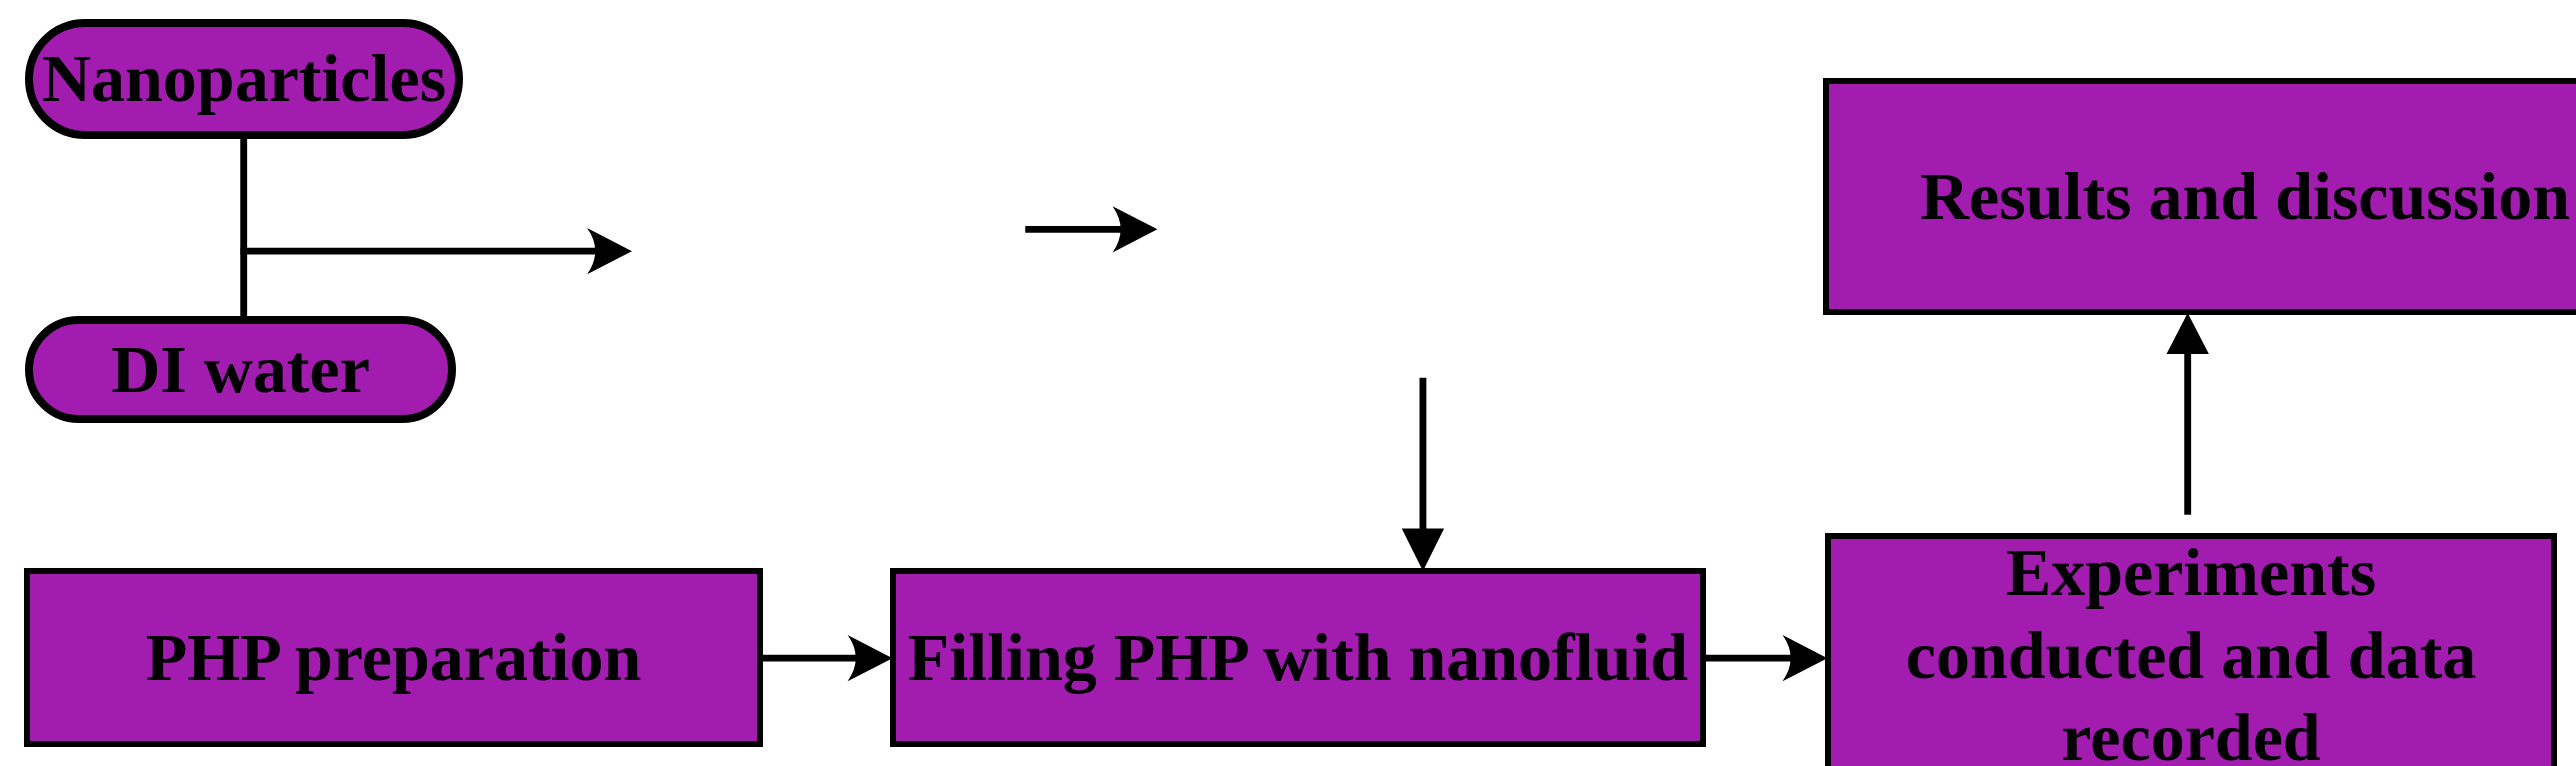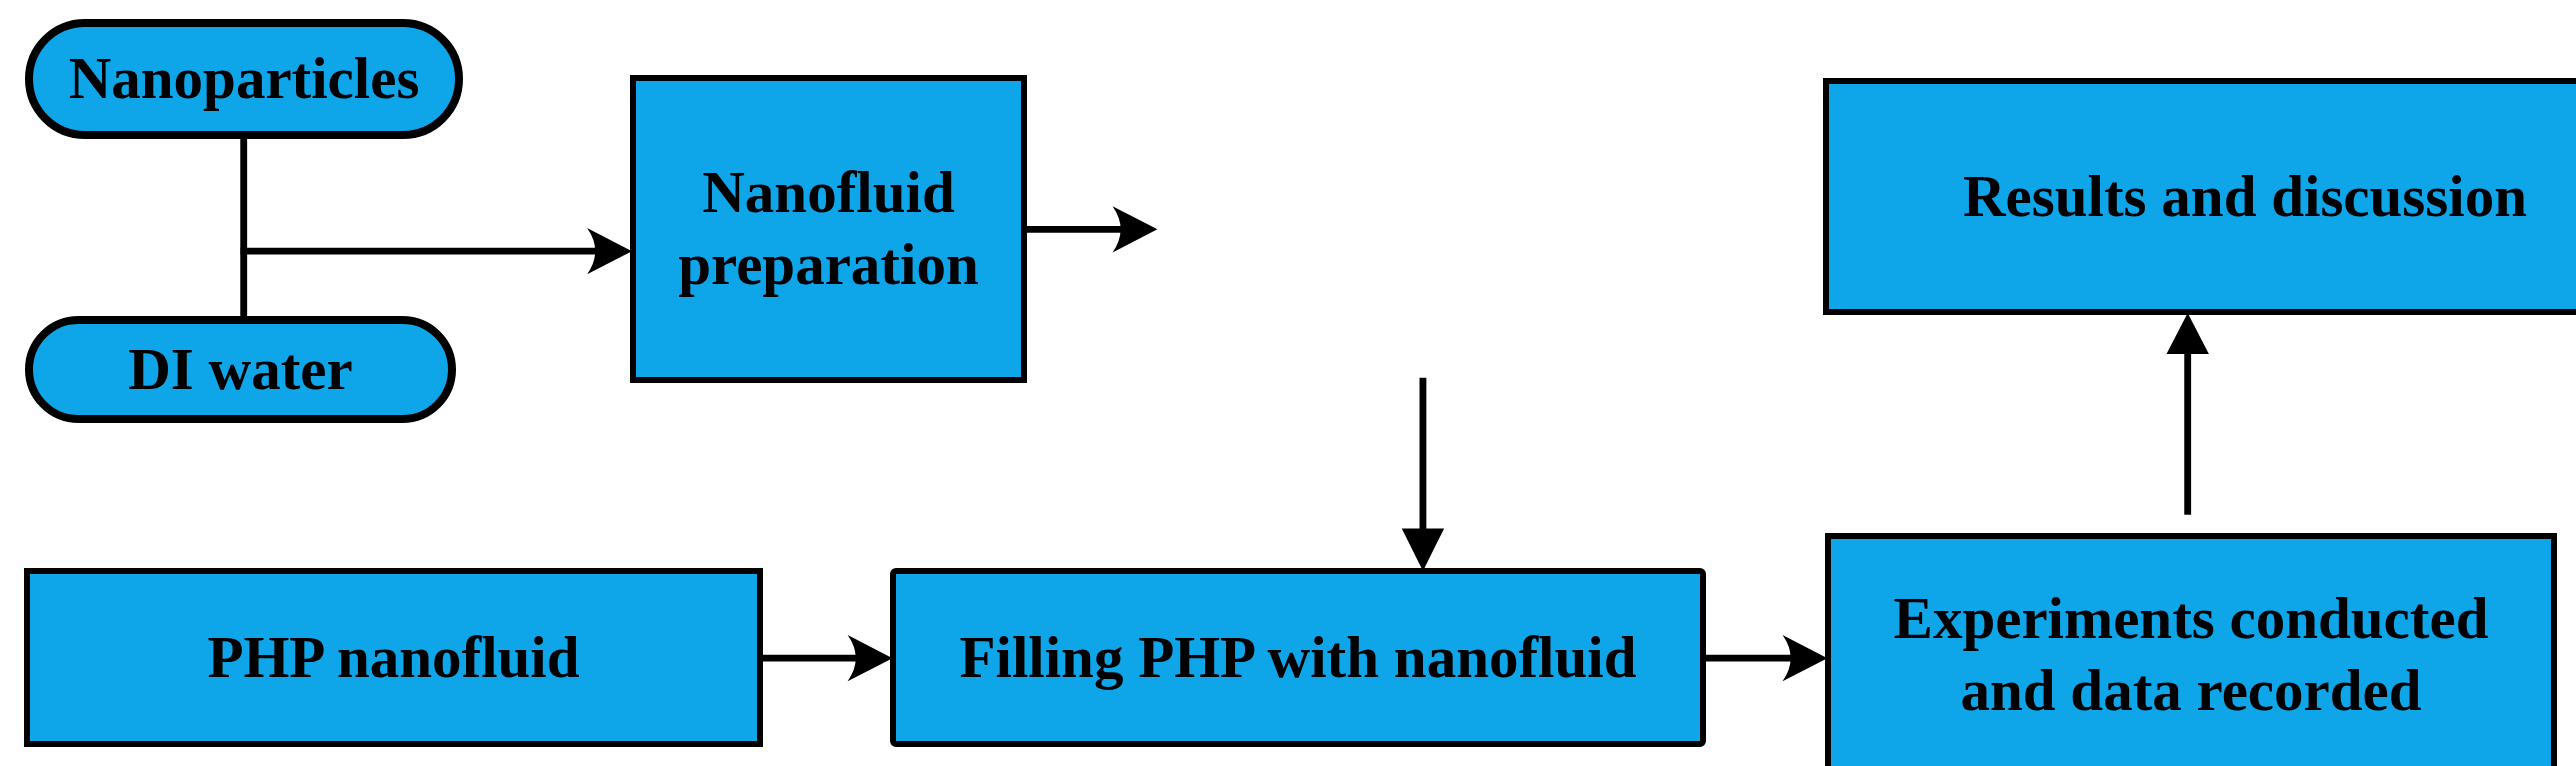--- a/index.html
+++ b/index.html
@@ -12,41 +12,41 @@
     overflow:hidden;
   }
   svg.connectors{
     position:absolute;left:0;top:0;width:2576px;height:766px;
     pointer-events:none;
   }
   .node{
     position:absolute;
     display:flex;align-items:center;justify-content:center;
     box-sizing:border-box;
-    background:#0ea5e9;
+    background:#a21caf;
     border:6.2px solid #000000;
     text-align:center;
     font-weight:bold;
-    font-size:59px;
+    font-size:68px;
     line-height:1.22;
   }
   .node .label{display:block;}
   .nowrap .label{white-space:nowrap;}
   .stadium{
     border-width:8px;
     border-radius:72px;
   }
   
   #node-nanoparticles{left:25px;top:18.7px;width:438px;height:120px;}
   #node-di-water{left:25px;top:316px;width:431px;height:107px;}
   #node-prep{left:630px;top:75px;width:397px;height:308px;}
   #node-char{left:1155px;top:76px;width:547px;height:303px;}
   #node-results{left:1823px;top:78px;width:844px;height:237px;}
   #node-php{left:24px;top:568px;width:739px;height:179px;}
-  #node-fill{left:890px;top:568px;width:816px;height:179px;border-radius:6px;}
+  #node-fill{left:890px;top:568px;width:816px;height:179px;}
   #node-exp{left:1825px;top:533px;width:732px;height:244px;}
   #node-prep .label{width:349px;}
   #node-char .label{width:499px;}
   #node-exp .label{width:667px;}
   .edge-label{
     position:absolute;
     left:251px;top:176px;
     font-size:56px;
     font-weight:normal;
     white-space:nowrap;
@@ -84,31 +84,28 @@
 
   <div class="node stadium nowrap" id="node-nanoparticles">
     <span class="label">Nanoparticles</span>
   </div>
 
   <div class="node stadium nowrap" id="node-di-water">
     <span class="label">DI water</span>
   </div>
 
 
-  <div class="node" id="node-prep">
-    <span class="label">Nanofluid preparation</span>
-  </div>
 
 
   <div class="node nowrap" id="node-results">
     <span class="label">Results and discussion</span>
   </div>
 
   <div class="node nowrap" id="node-php">
-    <span class="label">PHP nanofluid</span>
+    <span class="label">PHP preparation</span>
   </div>
 
   <div class="node nowrap" id="node-fill">
     <span class="label">Filling PHP with nanofluid</span>
   </div>
 
   <div class="node" id="node-exp">
     <span class="label">Experiments conducted and data recorded</span>
   </div>
 

